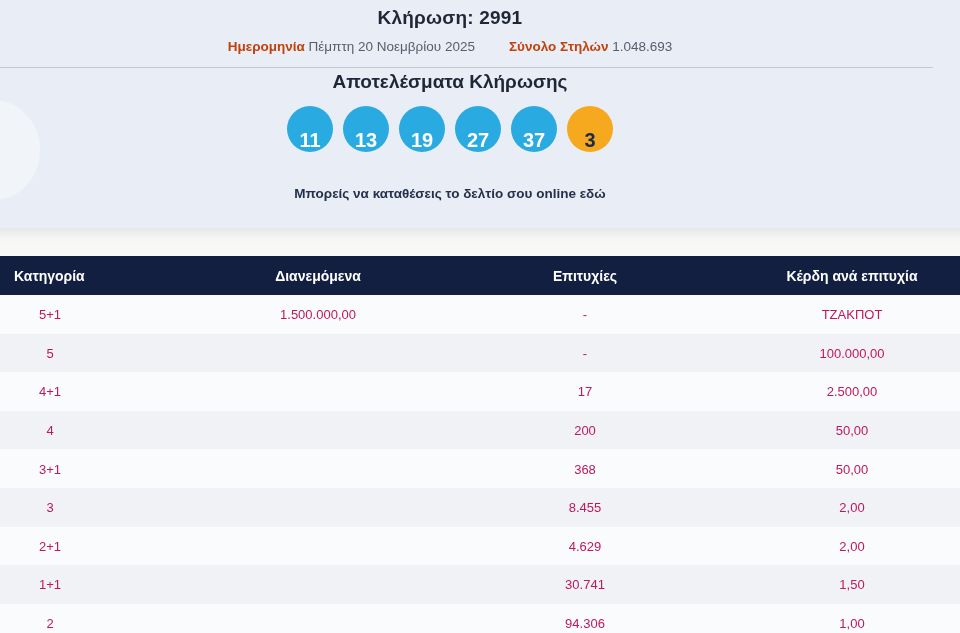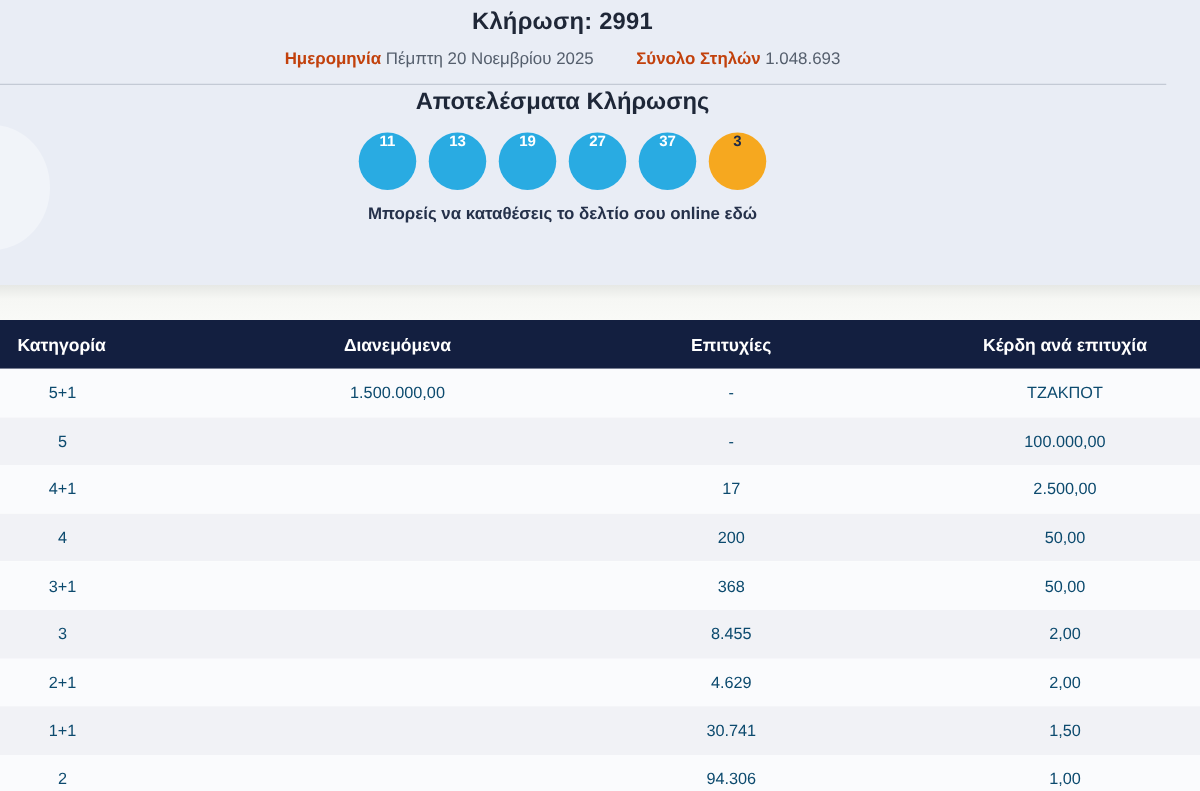--- a/index.html
+++ b/index.html
@@ -59,32 +59,32 @@
     margin-top: 13px;
     display: flex;
     justify-content: center;
     gap: 10px;
   }
   .ball {
     width: 46px; height: 46px;
     border-radius: 50%;
     background: #29abe2;
     color: #ffffff;
-    font-size: 12px;
+    font-size: 20px;
     font-weight: bold;
     display: flex;
-    align-items: flex-start;
+    align-items: flex-end;
     justify-content: center;
   }
   .ball.bonus {
     background: #f6a81f;
     color: #1c2a4a;
   }
   .deposit-link {
-    margin-top: 11px;
+    margin-top: 34px;
     font-size: 13.5px;
     font-weight: bold;
     color: #25314a;
     cursor: pointer;
     display: inline-block;
   }
 
   
   .strip {
     width: 960px; height: 28px;
@@ -111,21 +111,21 @@
   .trow {
     position: relative;
     width: 960px; height: 38.6px;
     background: #fafbfd;
   }
   .trow.alt { background: #f1f2f6; }
   .trow .c {
     position: absolute;
     top: 50%;
     transform: translate(-50%, -50%);
-    color: #0c4a6e;
+    color: #be185d;
     font-size: 13px;
     font-weight: 500;
     white-space: nowrap;
   }
   .col1 { left: 50px; }
   .col2 { left: 318px; }
   .col3 { left: 585px; }
   .col4 { left: 852px; }
 </style>
 </head>

